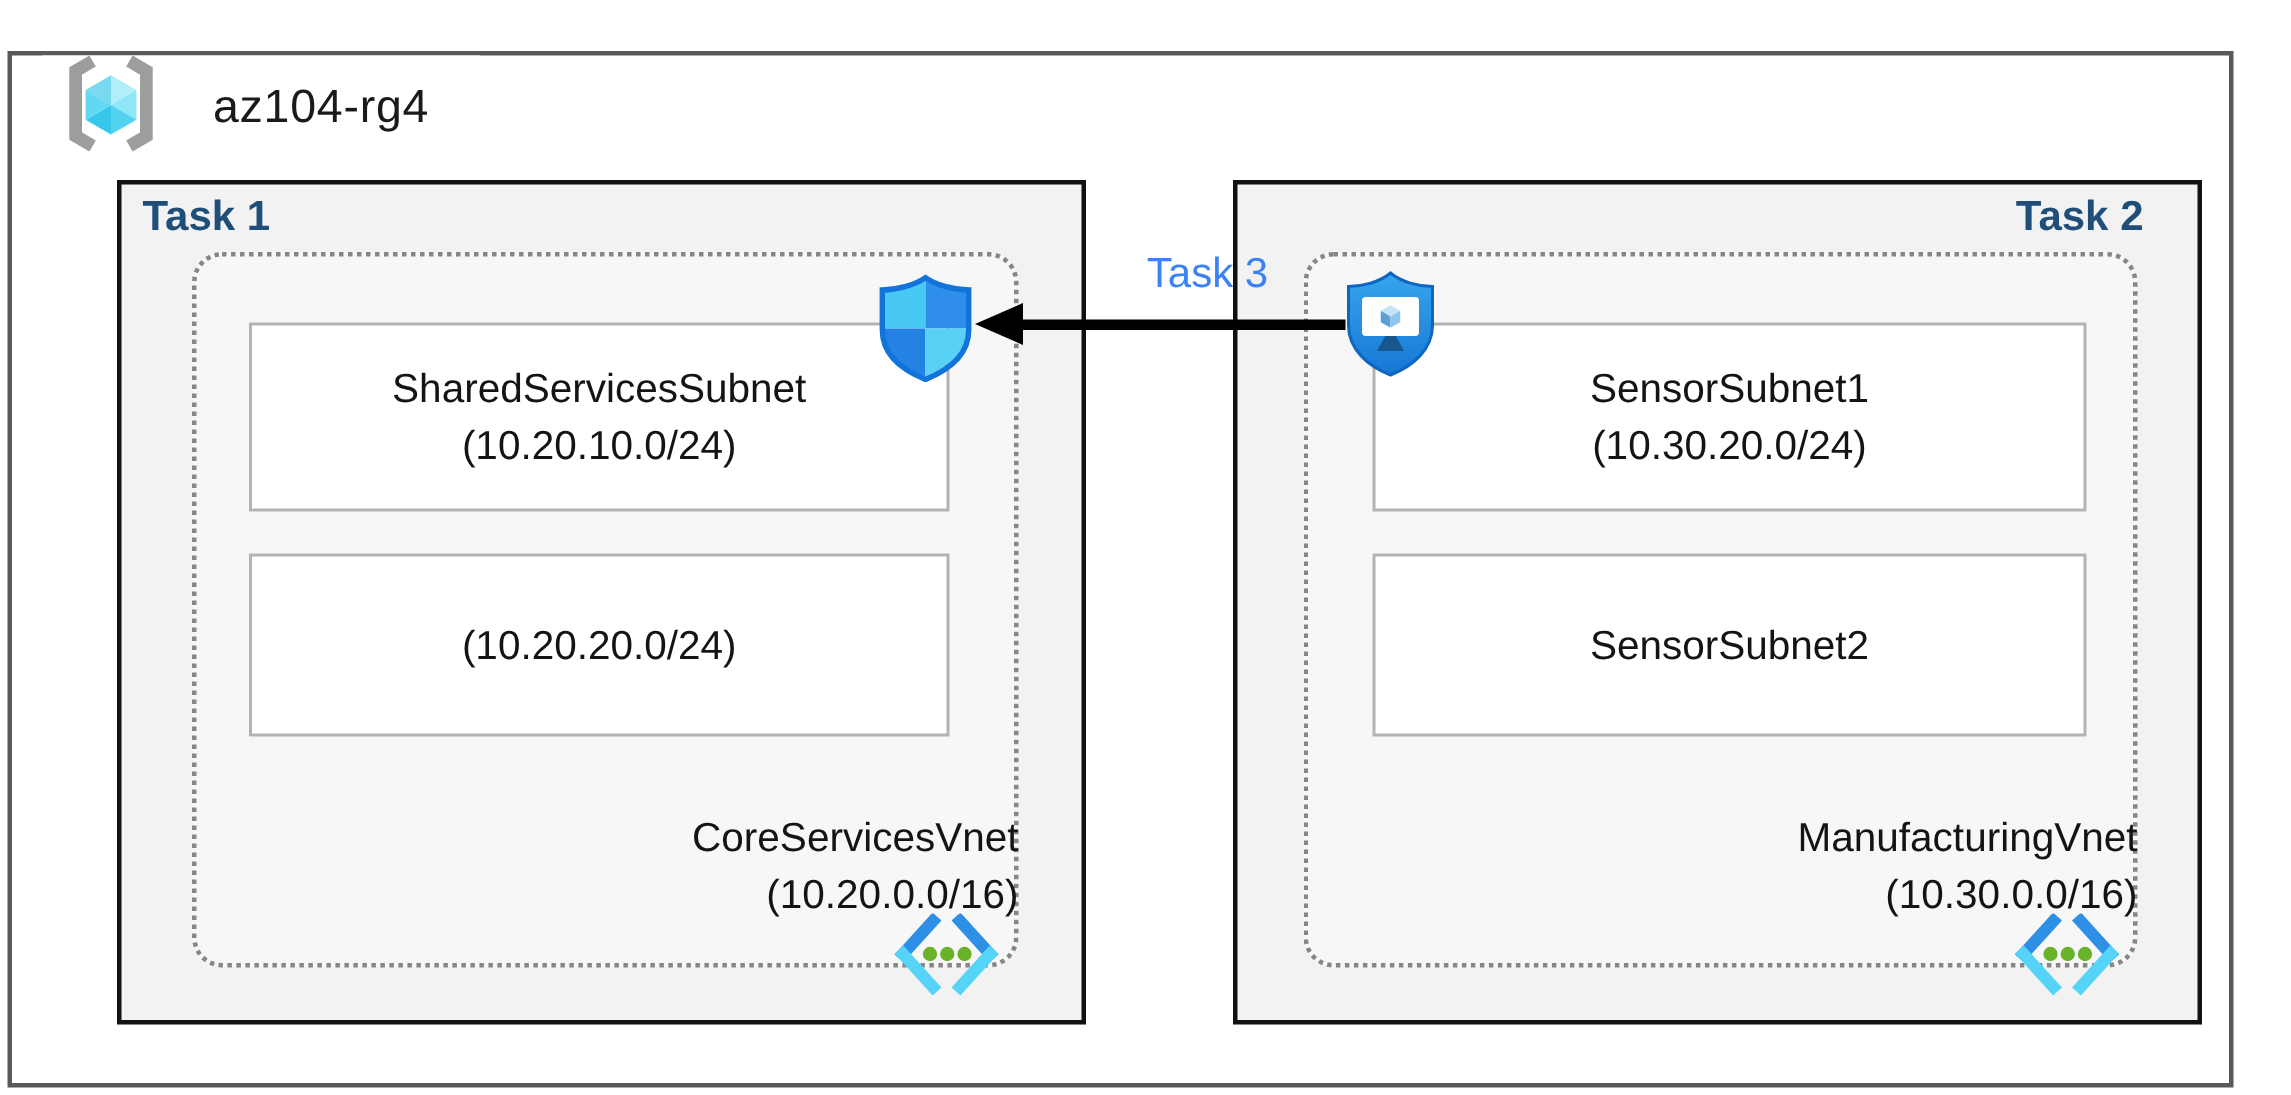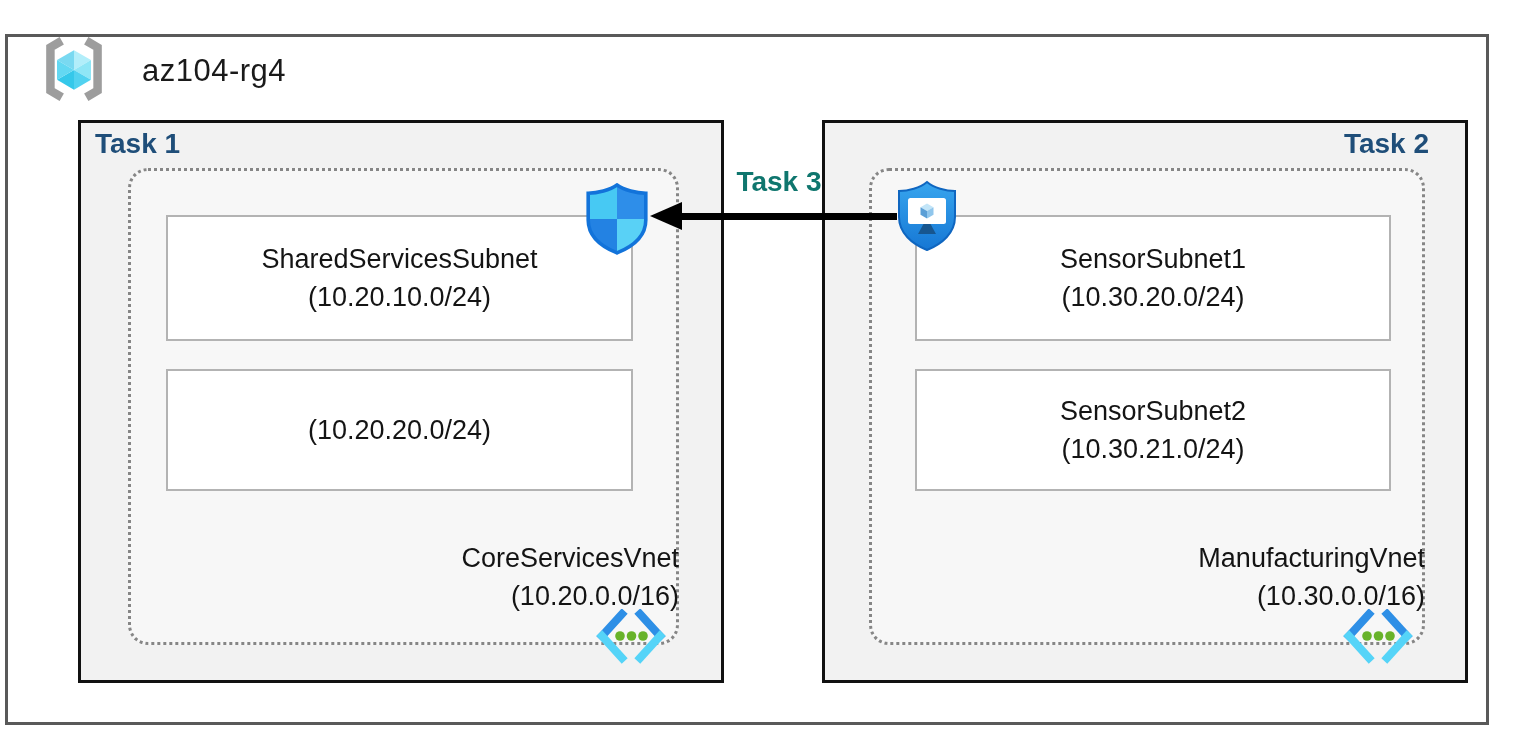--- a/index.html
+++ b/index.html
@@ -83,22 +83,22 @@
   .vnet-icon { position: absolute; top: 486px; width: 70px; height: 56px; z-index: 3; }
   .task-box.left  .vnet-icon { left: 515px; }
   .task-box.right .vnet-icon { left: 518px; }
 
   
   .nsg-icon     { position: absolute; left: 584px; top: 183px; width: 66px; height: 72px; z-index: 6; }
   .bastion-icon { position: absolute; left: 895px; top: 180px; width: 64px; height: 72px; z-index: 6; }
 
   
   .task3-label {
-    position: absolute; left: 704px; top: 166px; width: 150px;
-    text-align: center; font-size: 28px; font-weight: 700; color: #0f766e;
+    position: absolute; left: 730px; top: 166px; width: 150px;
+    text-align: center; font-size: 28px; font-weight: 400; color: #3b82f6;
     z-index: 7;
   }
   .arrow-line {
     position: absolute; left: 678px; top: 213px;
     width: 219px; height: 7px; background: #000000; z-index: 7;
   }
   .arrow-head {
     position: absolute; left: 650px; top: 202px;
     width: 0; height: 0; z-index: 7;
     border-top: 14px solid transparent;
@@ -164,21 +164,20 @@
     <div class="task-label tr">Task 2</div>
     <div class="vnet-dotted"></div>
 
     <div class="subnet-box s1">
       <span>SensorSubnet1</span>
       <span>(10.30.20.0/24)</span>
     </div>
 
     <div class="subnet-box s2">
       <span>SensorSubnet2</span>
-      <span>(10.30.21.0/24)</span>
     </div>
 
     <div class="vnet-caption">
       <div>ManufacturingVnet</div>
       <div>(10.30.0.0/16)</div>
     </div>
 
     <div class="vnet-icon">
       <svg width="70" height="56" viewBox="0 0 70 56">
         <line x1="26" y1="5" x2="6" y2="27" stroke="#2e8fe6" stroke-width="8" stroke-linecap="square"></line>

